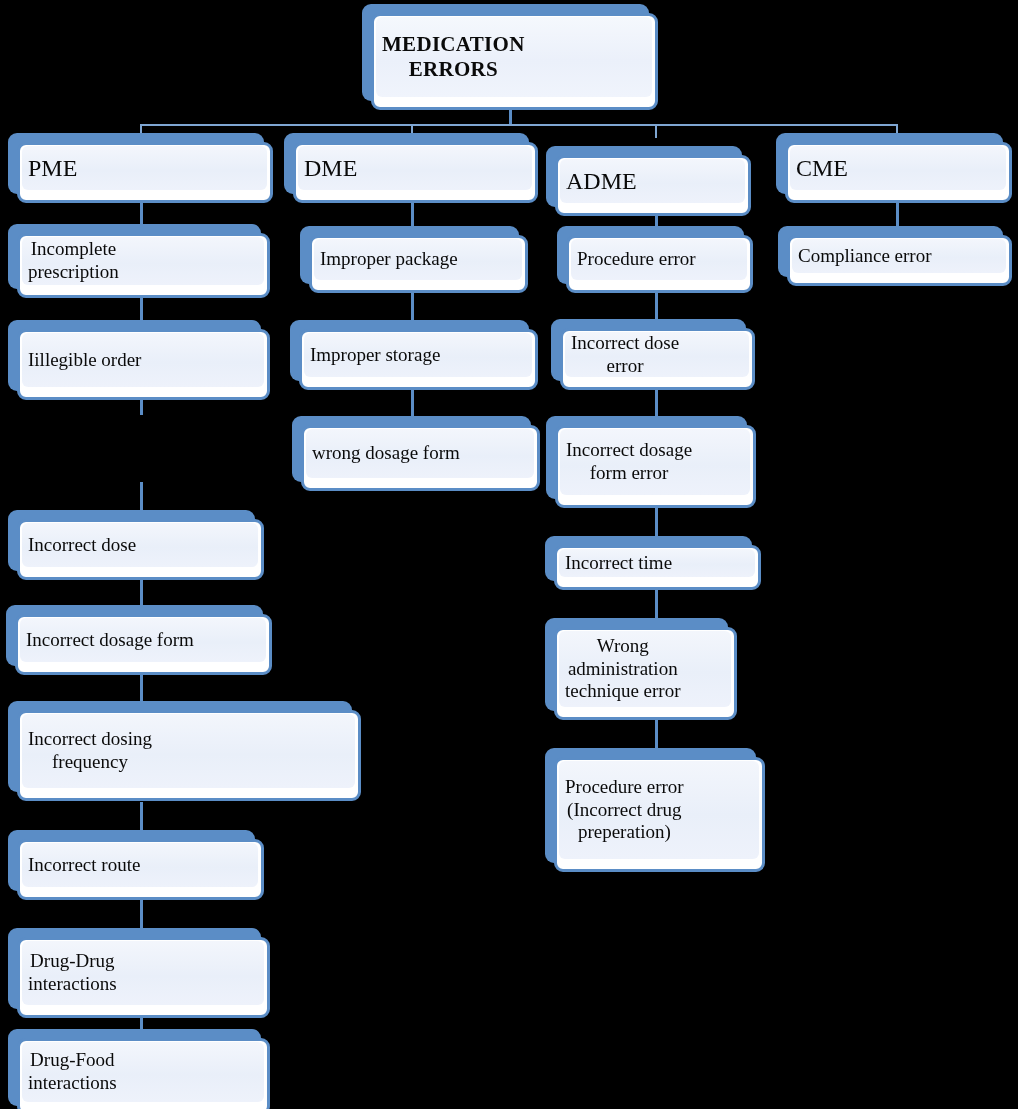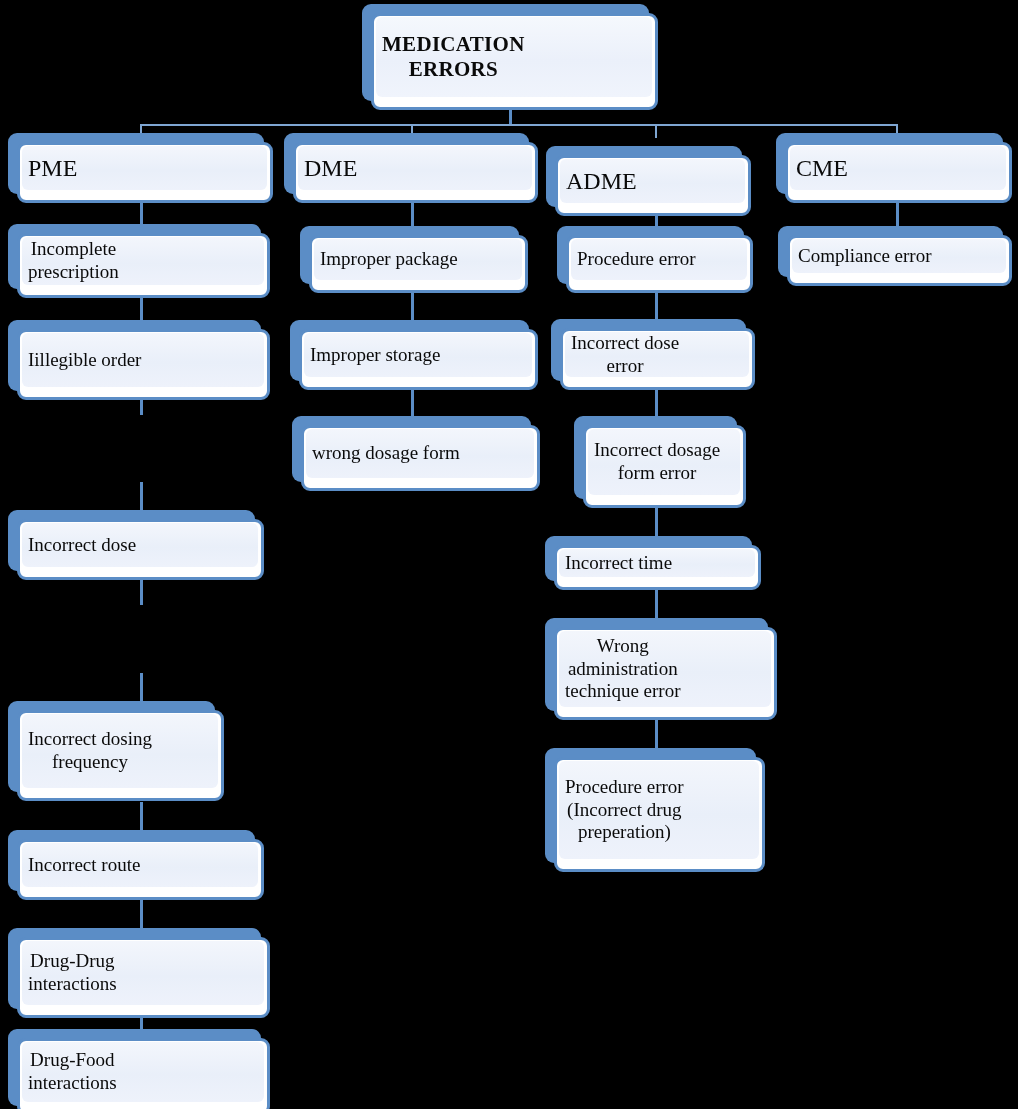--- a/index.html
+++ b/index.html
@@ -180,22 +180,29 @@
 
 
   <div class="node" style="left:8px; top:510px; width:256px; height:70px;">
     <div class="lyr-blue"></div>
     <div class="lyr-white"></div>
     <div class="lyr-face">
       <span class="lbl">Incorrect dose</span>
     </div>
   </div>
 
-
-  <div class="node" style="left:8px; top:701px; width:216px; height:100px;">
+  <div class="node" style="left:6px; top:605px; width:266px; height:70px;">
+    <div class="lyr-blue"></div>
+    <div class="lyr-white"></div>
+    <div class="lyr-face">
+      <span class="lbl">Incorrect dosage form</span>
+    </div>
+  </div>
+
+  <div class="node" style="left:8px; top:701px; width:305px; height:100px;padding-left:48px;">
     <div class="lyr-blue"></div>
     <div class="lyr-white"></div>
     <div class="lyr-face">
       <span class="lbl">Incorrect dosing
 frequency</span>
     </div>
   </div>
 
   <div class="node" style="left:8px; top:830px; width:256px; height:70px;">
     <div class="lyr-blue"></div>
@@ -257,38 +264,38 @@
 
   <div class="node" style="left:551px; top:319px; width:204px; height:71px;">
     <div class="lyr-blue"></div>
     <div class="lyr-white"></div>
     <div class="lyr-face">
       <span class="lbl">Incorrect dose
 error</span>
     </div>
   </div>
 
-  <div class="node" style="left:574px; top:416px; width:172px; height:92px;">
+  <div class="node" style="left:546px; top:416px; width:172px; height:92px;padding-left:38px;">
     <div class="lyr-blue"></div>
     <div class="lyr-white"></div>
     <div class="lyr-face">
       <span class="lbl">Incorrect dosage
 form error</span>
     </div>
   </div>
 
   <div class="node" style="left:545px; top:536px; width:216px; height:54px;text-decoration:underline;">
     <div class="lyr-blue"></div>
     <div class="lyr-white"></div>
     <div class="lyr-face">
       <span class="lbl">Incorrect time</span>
     </div>
   </div>
 
-  <div class="node" style="left:545px; top:618px; width:232px; height:102px;">
+  <div class="node" style="left:545px; top:618px; width:192px; height:102px;">
     <div class="lyr-blue"></div>
     <div class="lyr-white"></div>
     <div class="lyr-face">
       <span class="lbl">Wrong
 administration
 technique error</span>
     </div>
   </div>
 
   <div class="node" style="left:545px; top:748px; width:220px; height:124px;">

